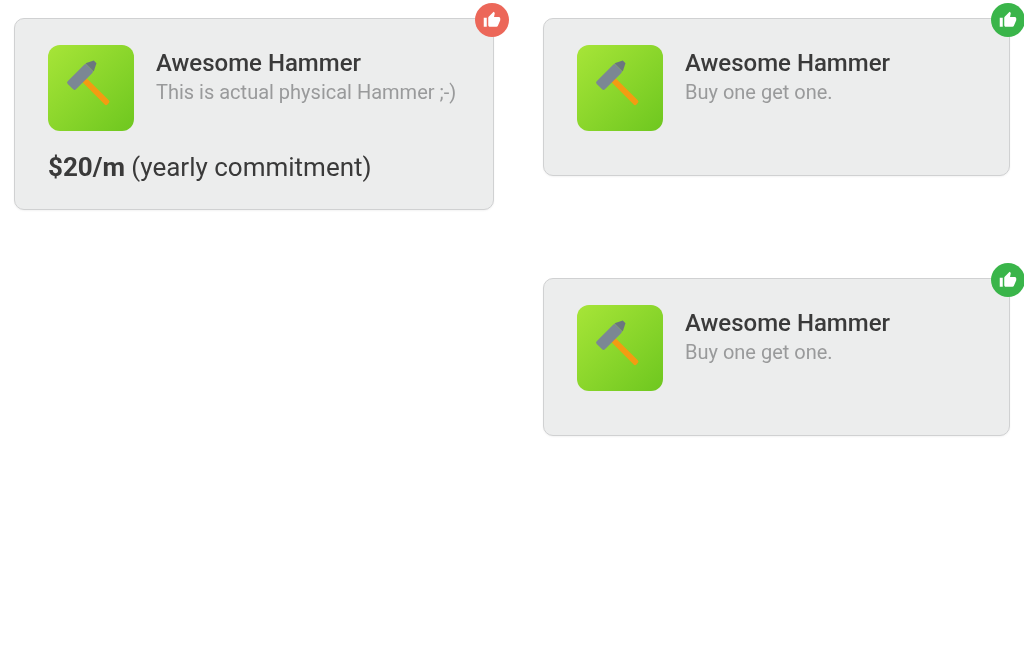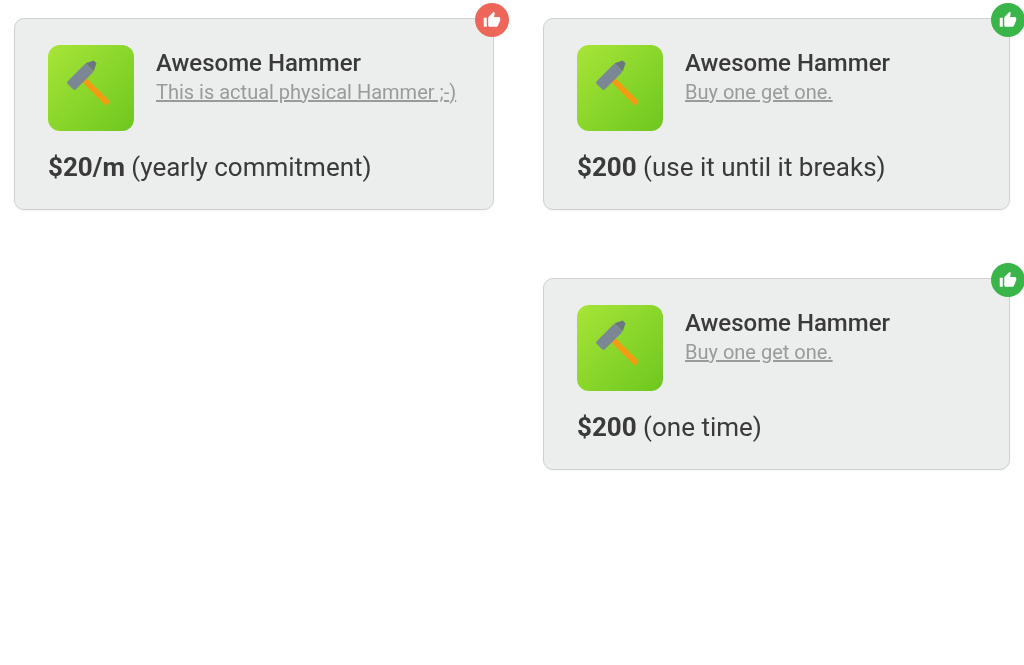--- a/index.html
+++ b/index.html
@@ -39,21 +39,20 @@
     font-size: 24px;
     font-weight: 500;
     color: #3a3a3a;
     margin-bottom: 3px;
     margin-top: 4px;
   }
   .subtitle {
     font-size: 20px;
     color: #999a9b;
     line-height: 1.25;
-    text-decoration: underline;
   }
   .price-line {
     font-size: 26px;
     color: #3a3a3a;
     font-weight: 400;
     line-height: 1.3;
   }
   .price-line .bold {
     font-weight: 700;
   }
@@ -122,23 +121,20 @@
           <rect x="18" y="10" width="28" height="12" rx="2" fill="#7b8794"></rect>
           <path d="M46 10 L54 14 L54 18 L46 22 Z" fill="#6b7680"></path>
         </g>
       </svg>
     </div>
     <div>
       <div class="title">Awesome Hammer</div>
       <div class="subtitle">Buy one get one.</div>
     </div>
   </div>
-  <div class="price-line">
-    <span class="bold">$200</span><span> (use it until it breaks)</span>
-  </div>
 </div>
 
 <div id="card3" class="card">
   <div class="badge good">
     <svg width="18" height="18" viewBox="0 0 24 24" fill="#ffffff">
       <path d="M1 21h4V9H1v12zm22-11c0-1.1-.9-2-2-2h-6.31l.95-4.57.03-.32c0-.41-.17-.79-.44-1.06L14.17 1 7.59 7.59C7.22 7.95 7 8.45 7 9v10c0 1.1.9 2 2 2h9c.83 0 1.54-.5 1.84-1.22l3.02-7.05c.09-.23.14-.47.14-.73v-2z"></path>
     </svg>
   </div>
   <div class="header">
     <div class="icon-box">
@@ -148,16 +144,13 @@
           <rect x="18" y="10" width="28" height="12" rx="2" fill="#7b8794"></rect>
           <path d="M46 10 L54 14 L54 18 L46 22 Z" fill="#6b7680"></path>
         </g>
       </svg>
     </div>
     <div>
       <div class="title">Awesome Hammer</div>
       <div class="subtitle">Buy one get one.</div>
     </div>
   </div>
-  <div class="price-line">
-    <span class="bold">$200</span><span> (one time)</span>
-  </div>
 </div>
 
 </body></html>

